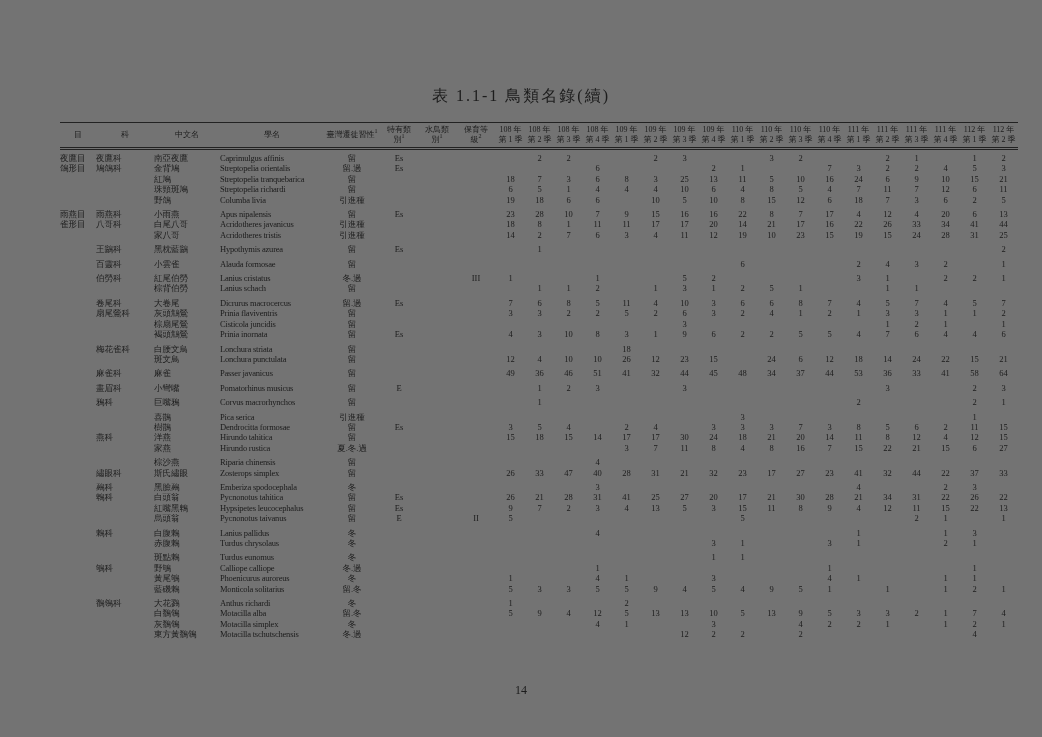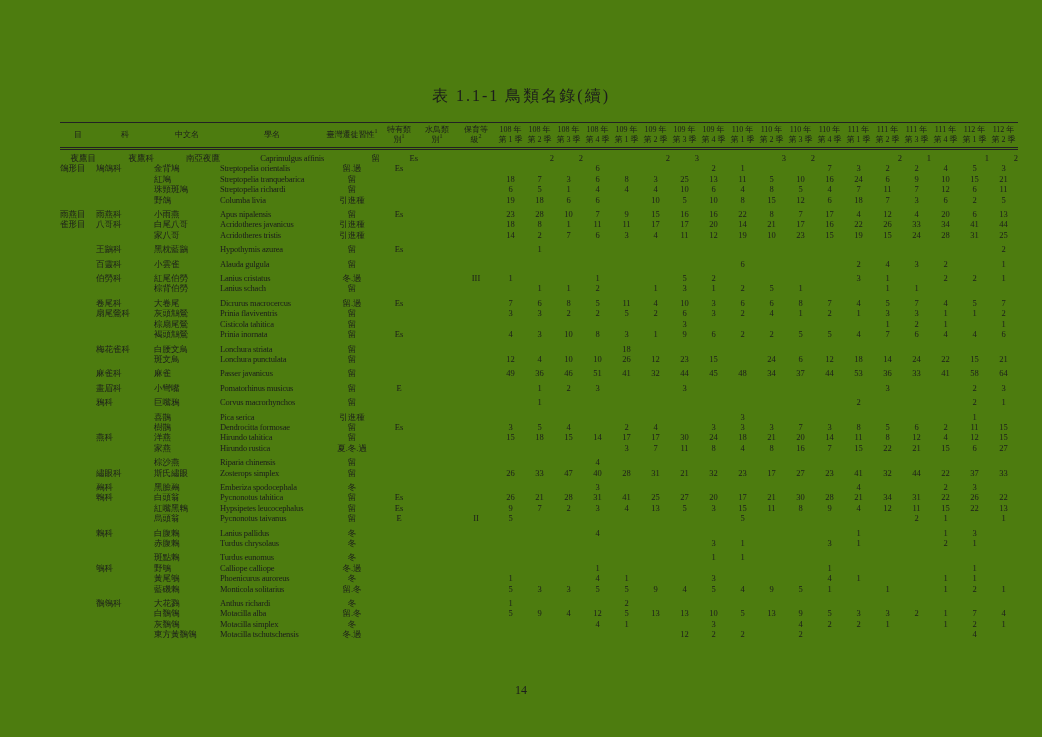--- a/index.html
+++ b/index.html
@@ -1,18 +1,18 @@
 <!DOCTYPE html>
 <html><head>
 <meta charset="utf-8">
 <style>
   * { margin:0; padding:0; box-sizing:border-box; }
   html,body { background:#ffffff; }
   .page {
-    position:relative; width:1042px; height:737px; background:#4d7c0f;
+    position:relative; width:1042px; height:737px; background:#737373;
     font-family:"Liberation Serif","DejaVu Serif",serif; color:#1c1c1c; overflow:hidden;
   }
   .title {
     position:absolute; top:86px; left:0; width:100%;
     text-align:center; font-size:16px; letter-spacing:2px; font-weight:normal;
   }
   table.birds {
     position:absolute; left:60px; top:122px; width:958px;
     border-collapse:collapse; table-layout:fixed;
   }
@@ -21,21 +21,21 @@
     border-top:1px solid #222; border-bottom:3px double #222;
     padding:2px 0; text-align:center; white-space:nowrap;
   }
   .w1{width:36px} .w2{width:58px} .w3{width:66px} .w4{width:104px}
   .w5{width:56px} .w6{width:38px} .w7{width:38px} .w8{width:40px}
   th.qh{width:29px}
   tbody td {
     font-size:8.5px; line-height:10.4px; vertical-align:bottom;
     padding:0; white-space:nowrap; overflow:visible;
   }
-  tbody tr:first-child td { padding-top:3px;text-align:right; }
+  tbody tr:first-child td { padding-top:3px; }
   tr.gap td { padding-top:4px; }
   td.t { text-align:left; }
   td.sci { letter-spacing:-0.2px; }
   td.c { text-align:center; }
   td.num { text-align:center; }
   sup { font-size:6px; vertical-align:super; line-height:0; }
   .pageno {
     position:absolute; top:683px; left:0; width:100%;
     text-align:center; font-size:12px;
   }
@@ -391,21 +391,21 @@
           <td class="num"></td>
           <td class="num"></td>
           <td class="num"></td>
           <td class="num"></td>
           <td class="num">2</td>
         </tr>
         <tr class="gap">
           <td class="t"></td>
           <td class="t">百靈科</td>
           <td class="t">小雲雀</td>
-          <td class="t sci">Alauda gulgula</td>
+          <td class="t sci">Alauda formosae</td>
           <td class="c">留</td>
           <td class="c"></td>
           <td class="c"></td>
           <td class="c"></td>
           <td class="num"></td>
           <td class="num"></td>
           <td class="num"></td>
           <td class="num"></td>
           <td class="num"></td>
           <td class="num"></td>
@@ -531,21 +531,21 @@
           <td class="num">3</td>
           <td class="num">3</td>
           <td class="num">1</td>
           <td class="num">1</td>
           <td class="num">2</td>
         </tr>
         <tr>
           <td class="t"></td>
           <td class="t"></td>
           <td class="t">棕扇尾鶯</td>
-          <td class="t sci">Cisticola tahitica</td>
+          <td class="t sci">Cisticola juncidis</td>
           <td class="c">留</td>
           <td class="c"></td>
           <td class="c"></td>
           <td class="c"></td>
           <td class="num"></td>
           <td class="num"></td>
           <td class="num"></td>
           <td class="num"></td>
           <td class="num"></td>
           <td class="num"></td>

